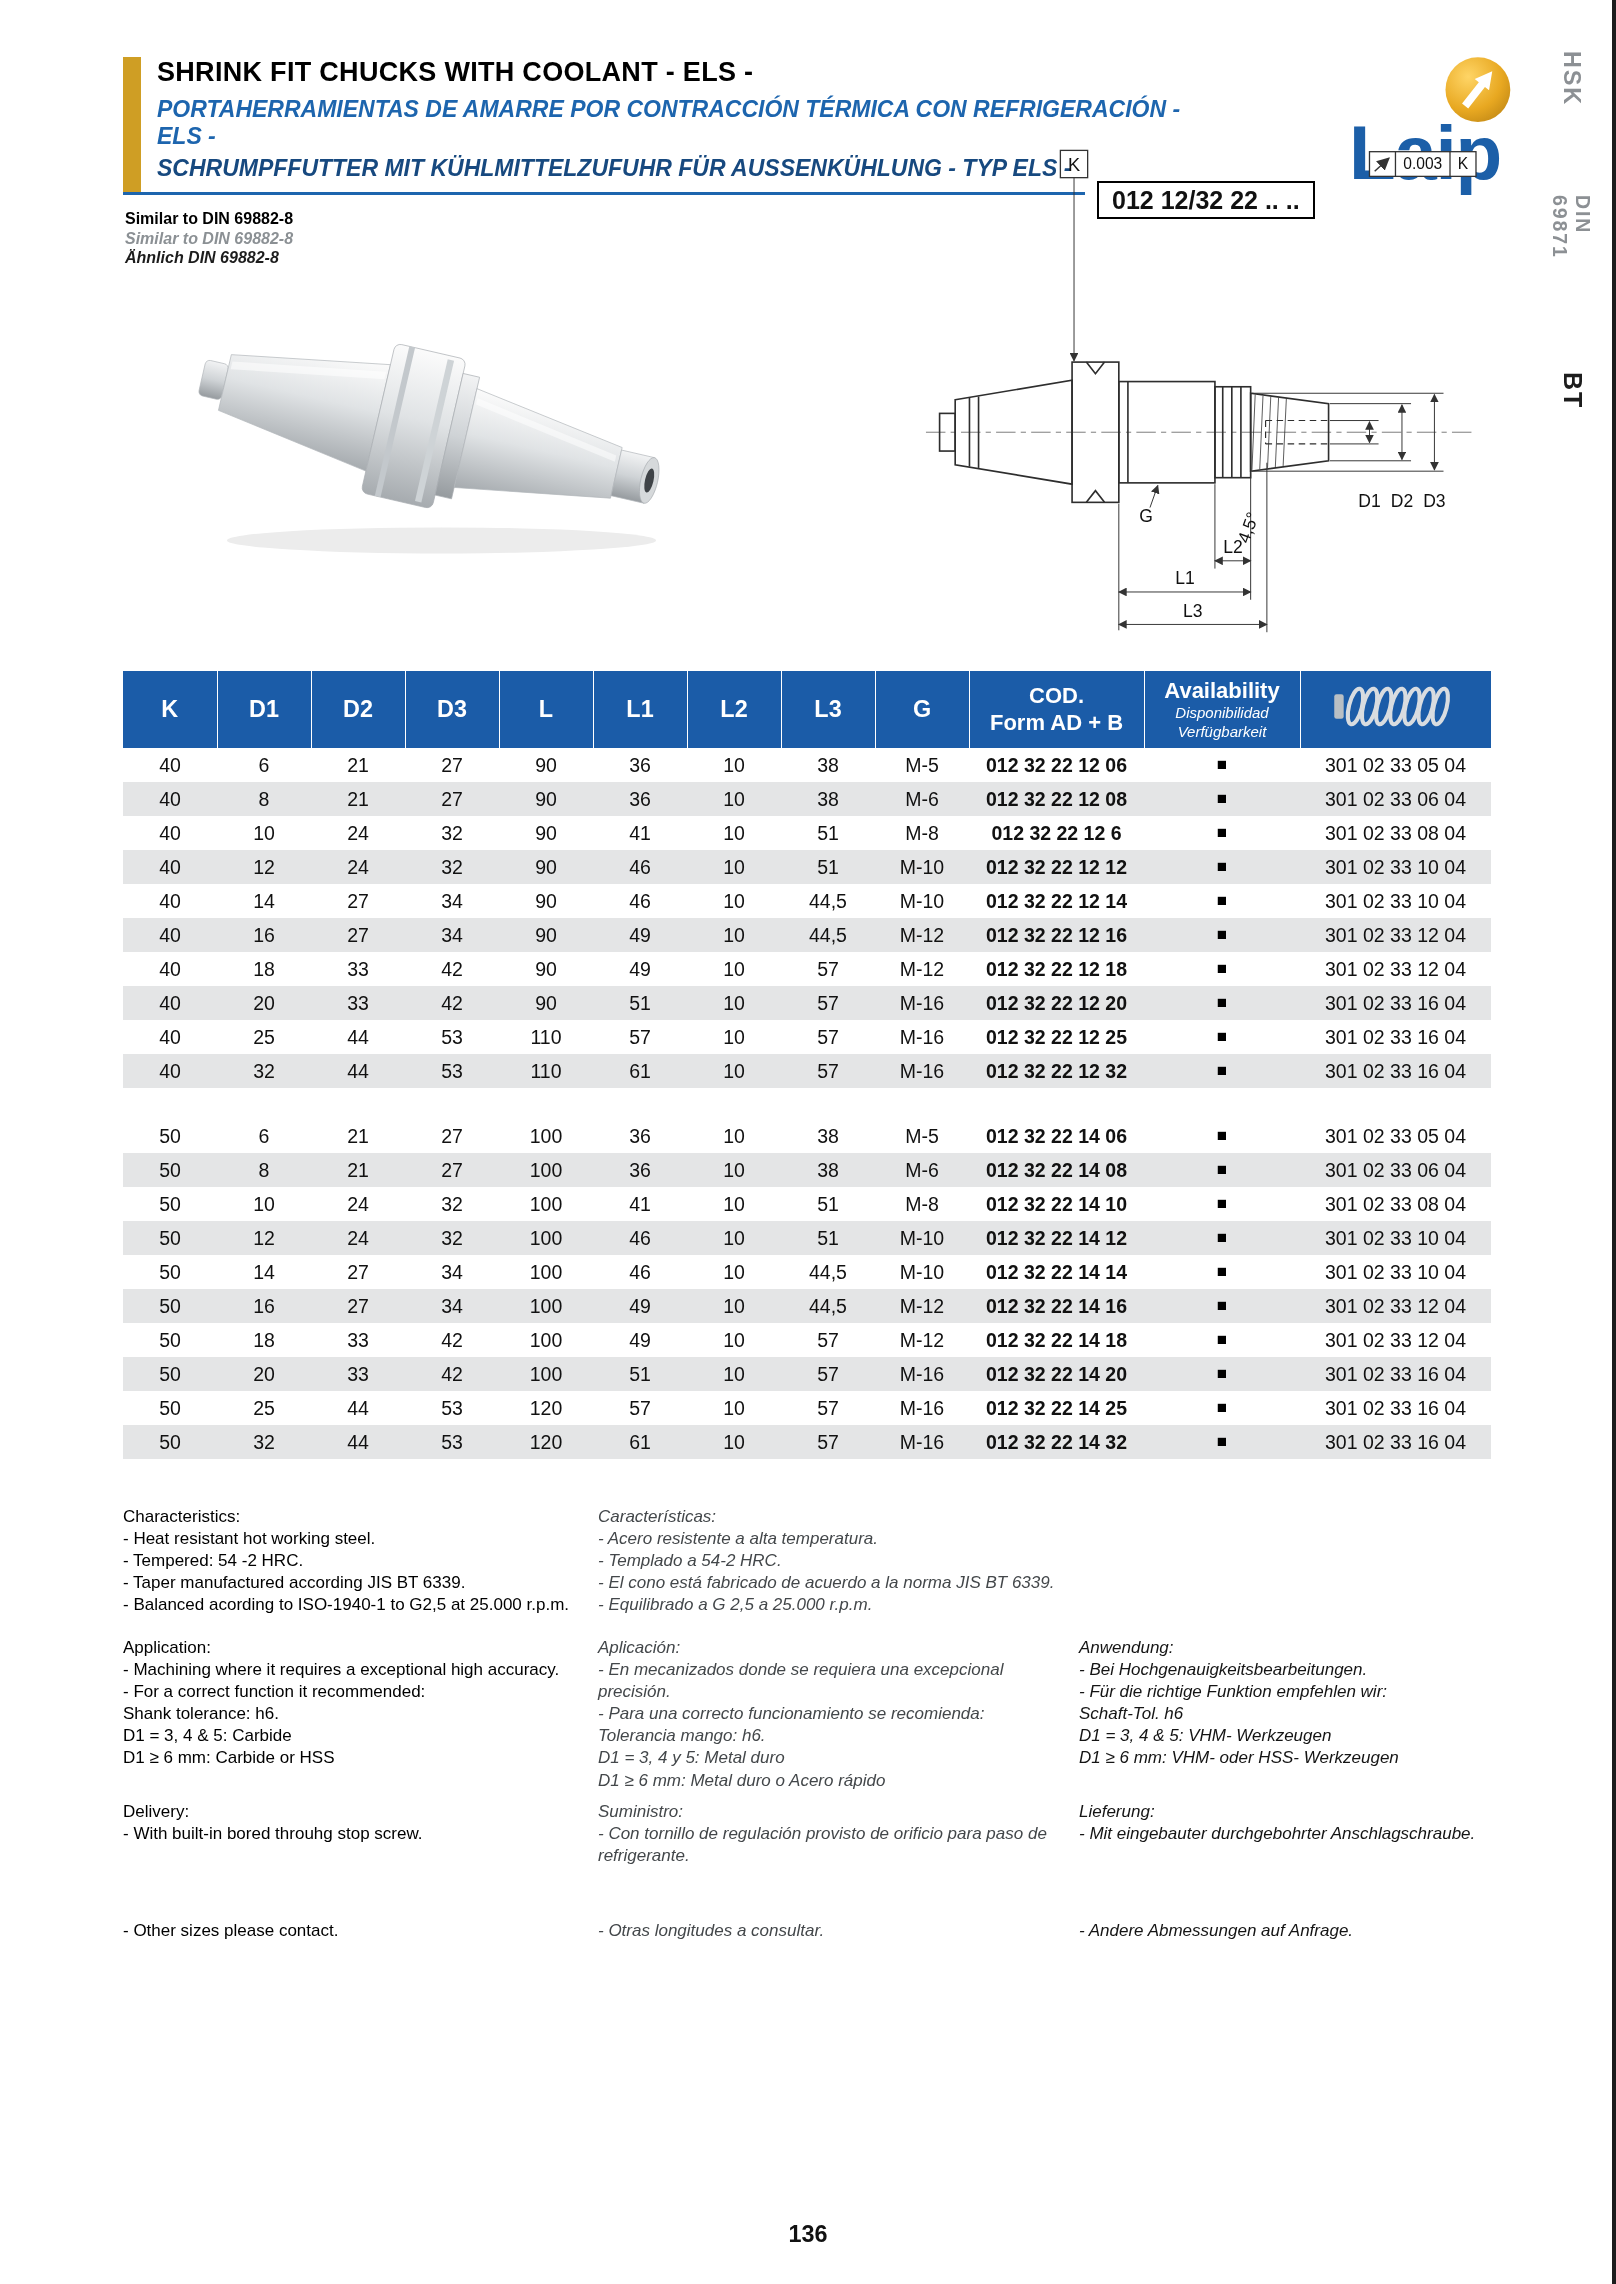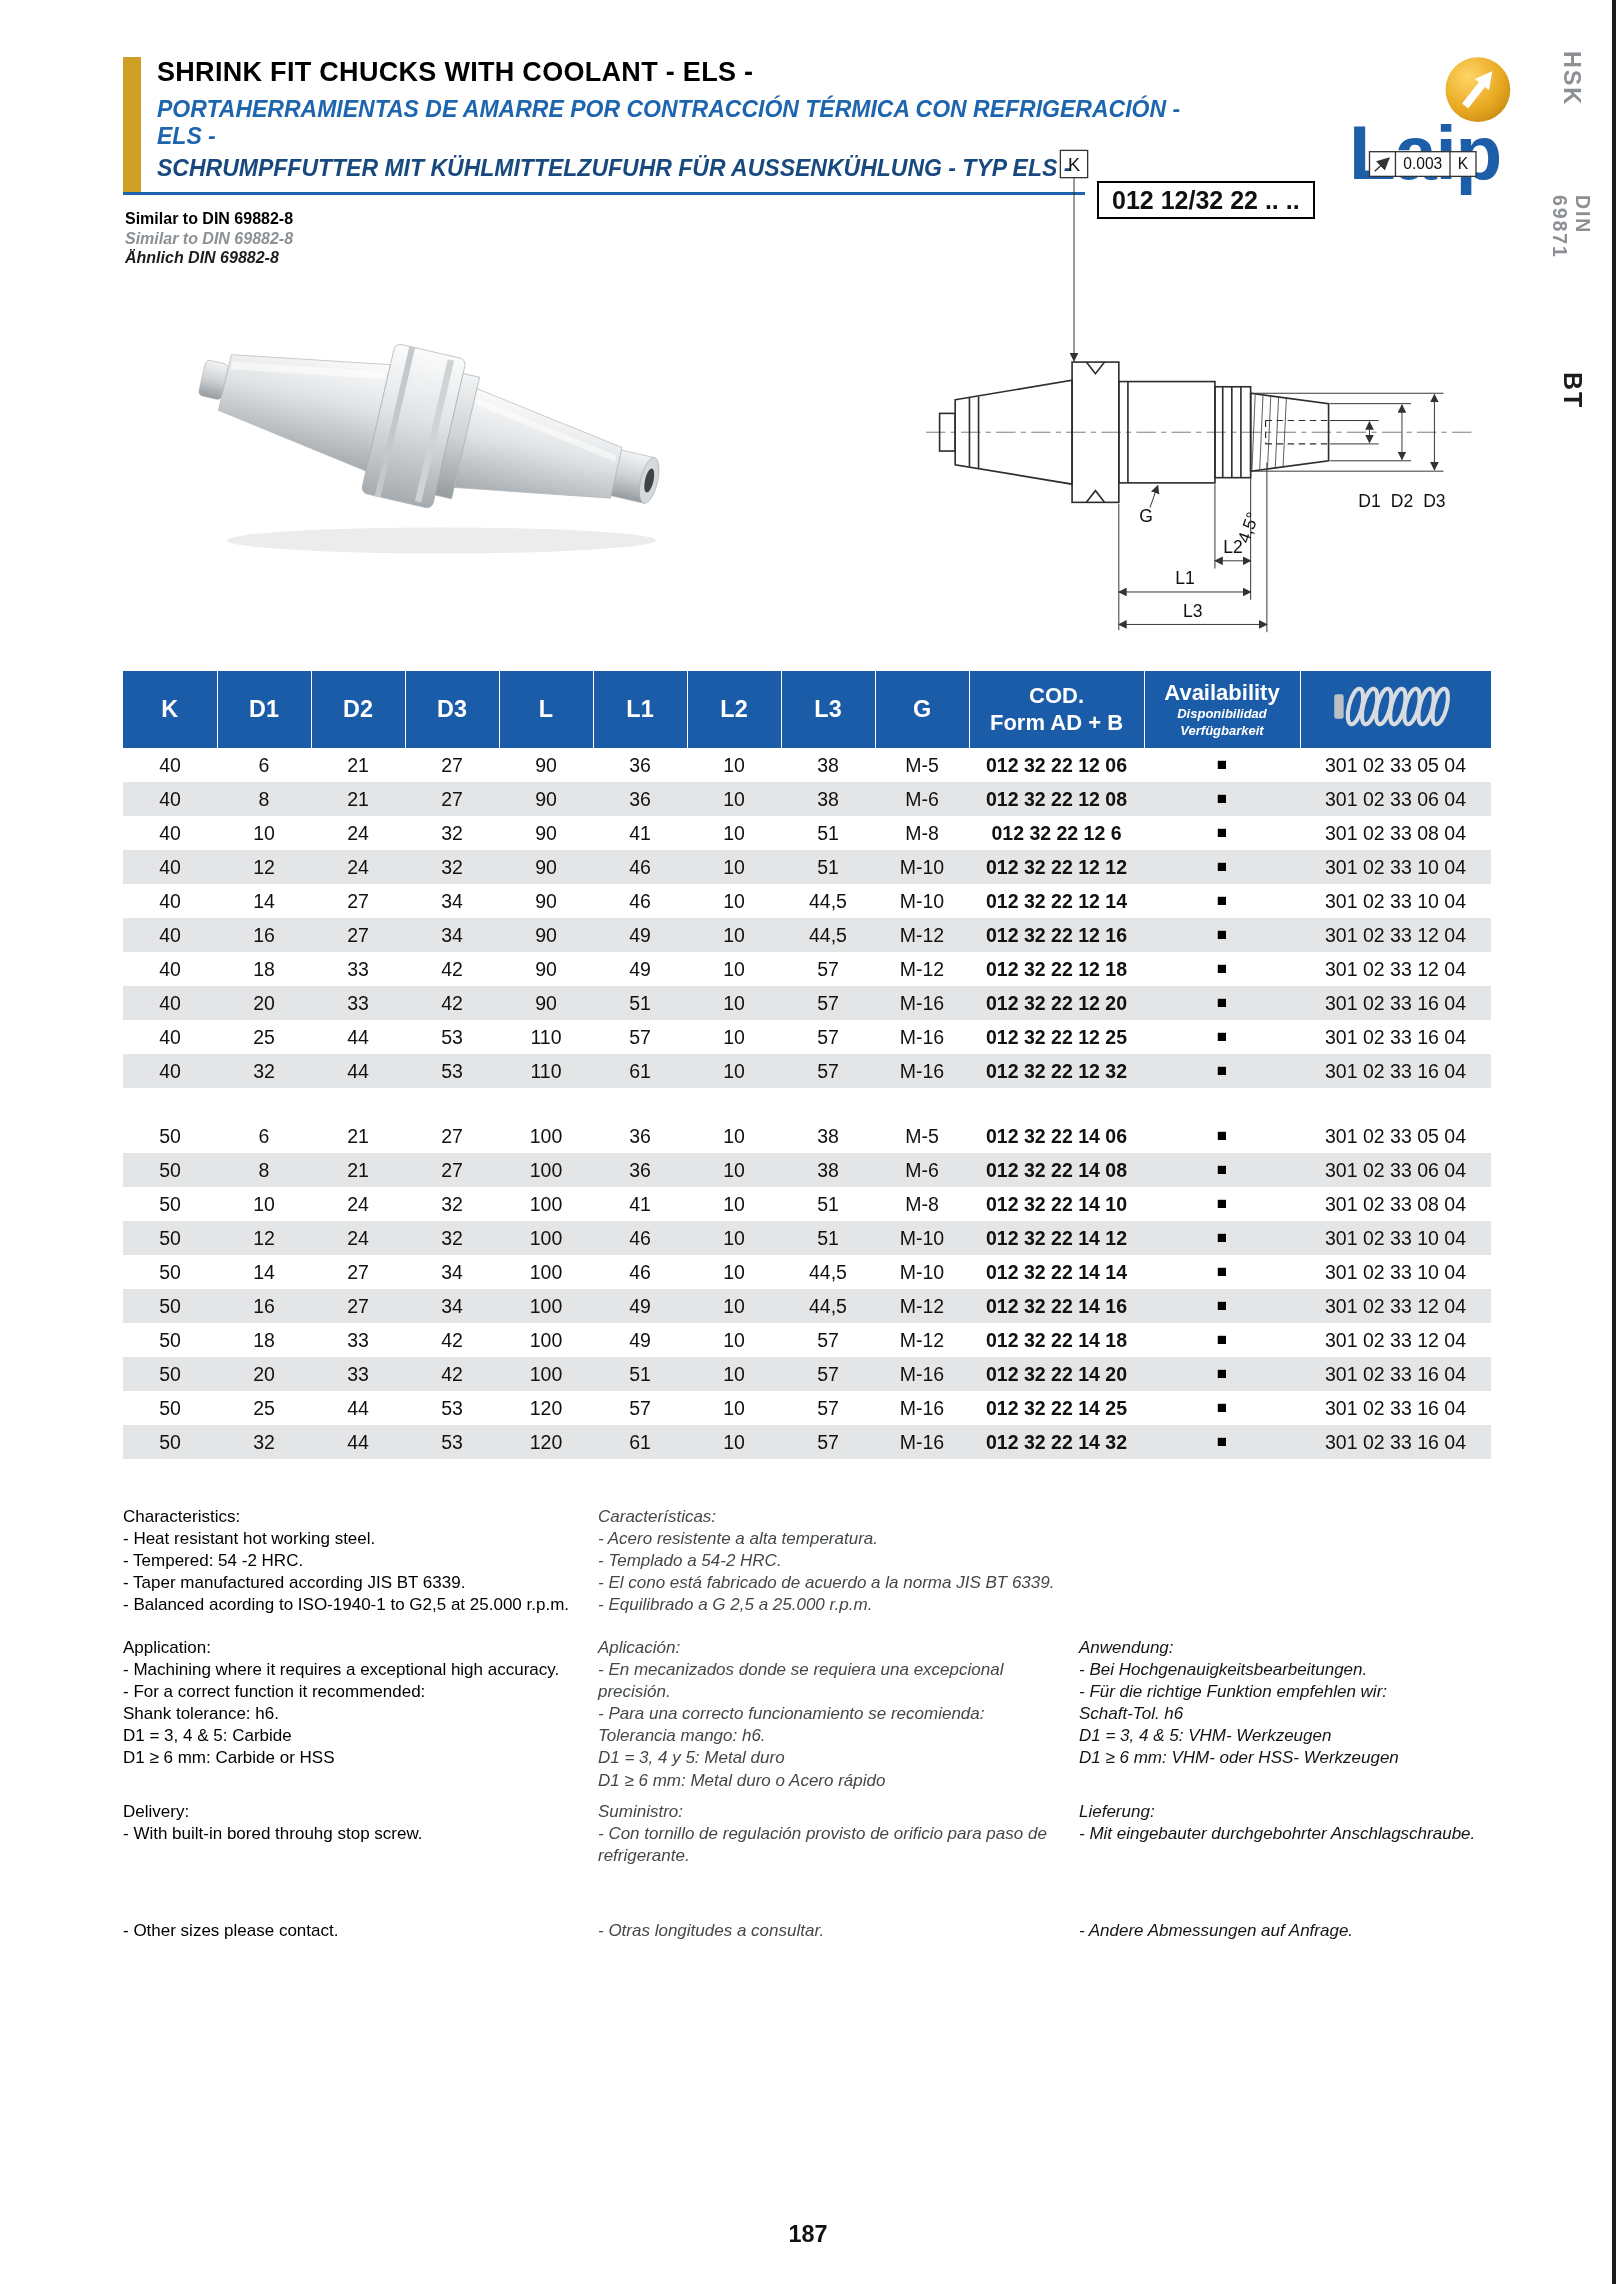--- a/index.html
+++ b/index.html
@@ -32,21 +32,21 @@
   .photo { position:absolute; left:162px; top:296px; width:559px; height:273px; }
   .tech-drawing { position:absolute; left:799px; top:140px; width:689px; height:526px; }
 
   
   .spec-table { position:absolute; left:123px; top:671px; width:1365px; border-collapse:collapse; table-layout:fixed; }
   .spec-table th { background:#1b5ca8; color:#fff; font-size:23.4px; font-weight:bold; height:77px;
                    text-align:center; vertical-align:middle; border-left:1.9px solid #fff; padding:0; }
   .spec-table th:first-child { border-left:none; }
   .spec-table th .cod-line { font-size:22px; line-height:1.2; }
   .spec-table th .a1 { font-size:22px; font-weight:bold; }
-  .spec-table th .a2, .spec-table th .a3 { font-size:13px; font-weight:bold; font-style:italic; line-height:1.25; }
+  .spec-table th .a2, .spec-table th .a3 { font-size:15px; font-weight:normal; font-style:italic; line-height:1.25; }
   .spec-table td { font-size:19.5px; color:#111; text-align:center; vertical-align:middle; height:34px; padding:0; }
   .spec-table tr.alt td { background:#e4e5e6; }
   .spec-table td.cod { font-weight:bold; }
   .spec-table td.avail { font-size:17px; color:#000; }
   .spec-table tr.gap-row td { height:31px; background:#fff; }
 
   
   .note { position:absolute; font-size:17px; line-height:1.3; color:#000; }
   .note .note-body { white-space:pre-line; }
   .note.es { font-style:italic; color:#43474a; }
@@ -601,16 +601,16 @@
   </div>
   <div class="note de" style="left:1079px; top:1801px; width:455px;">
     <div class="note-title">Lieferung:</div>
     <div class="note-body">- Mit eingebauter durchgebohrter Anschlagschraube.</div>
   </div>
 
   <div class="note en" style="left:123px; top:1920px; width:455px;">- Other sizes please contact.</div>
   <div class="note es" style="left:598px; top:1920px; width:481px;">- Otras longitudes a consultar.</div>
   <div class="note de" style="left:1079px; top:1920px; width:455px;">- Andere Abmessungen auf Anfrage.</div>
 
-  <div class="page-num">187</div>
+  <div class="page-num">136</div>
 
 </div>
 
 
 </body></html>

